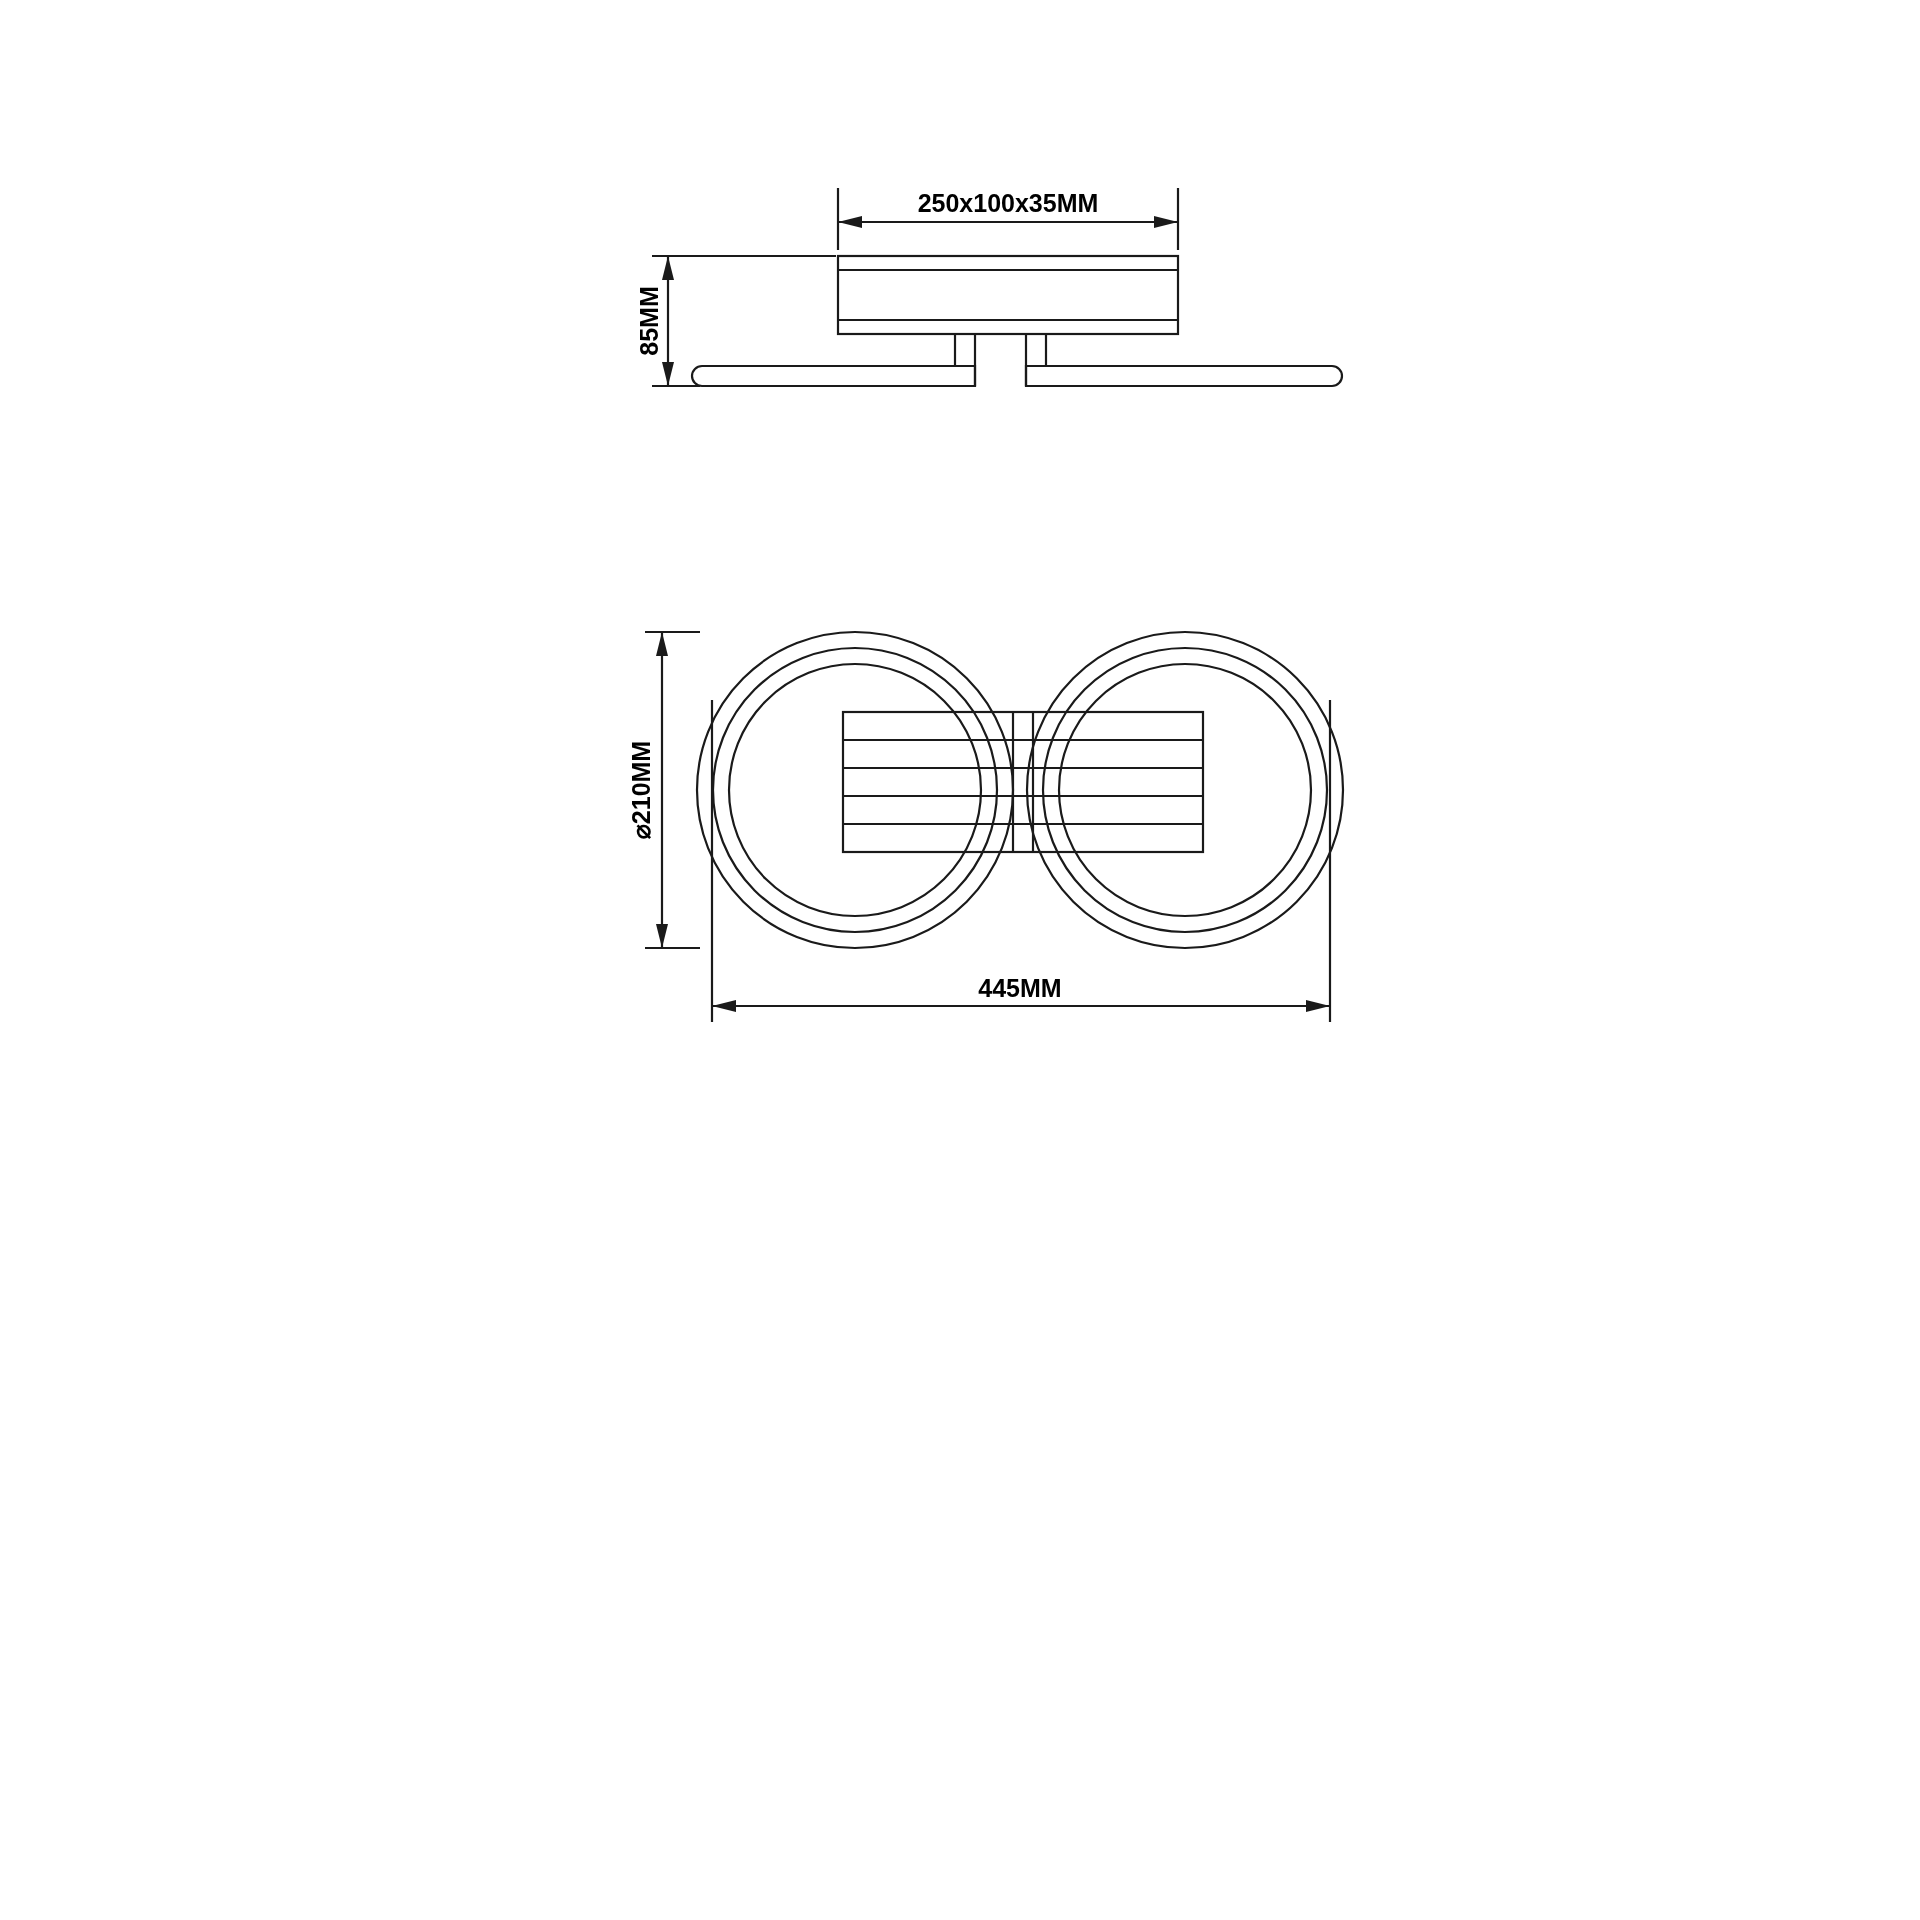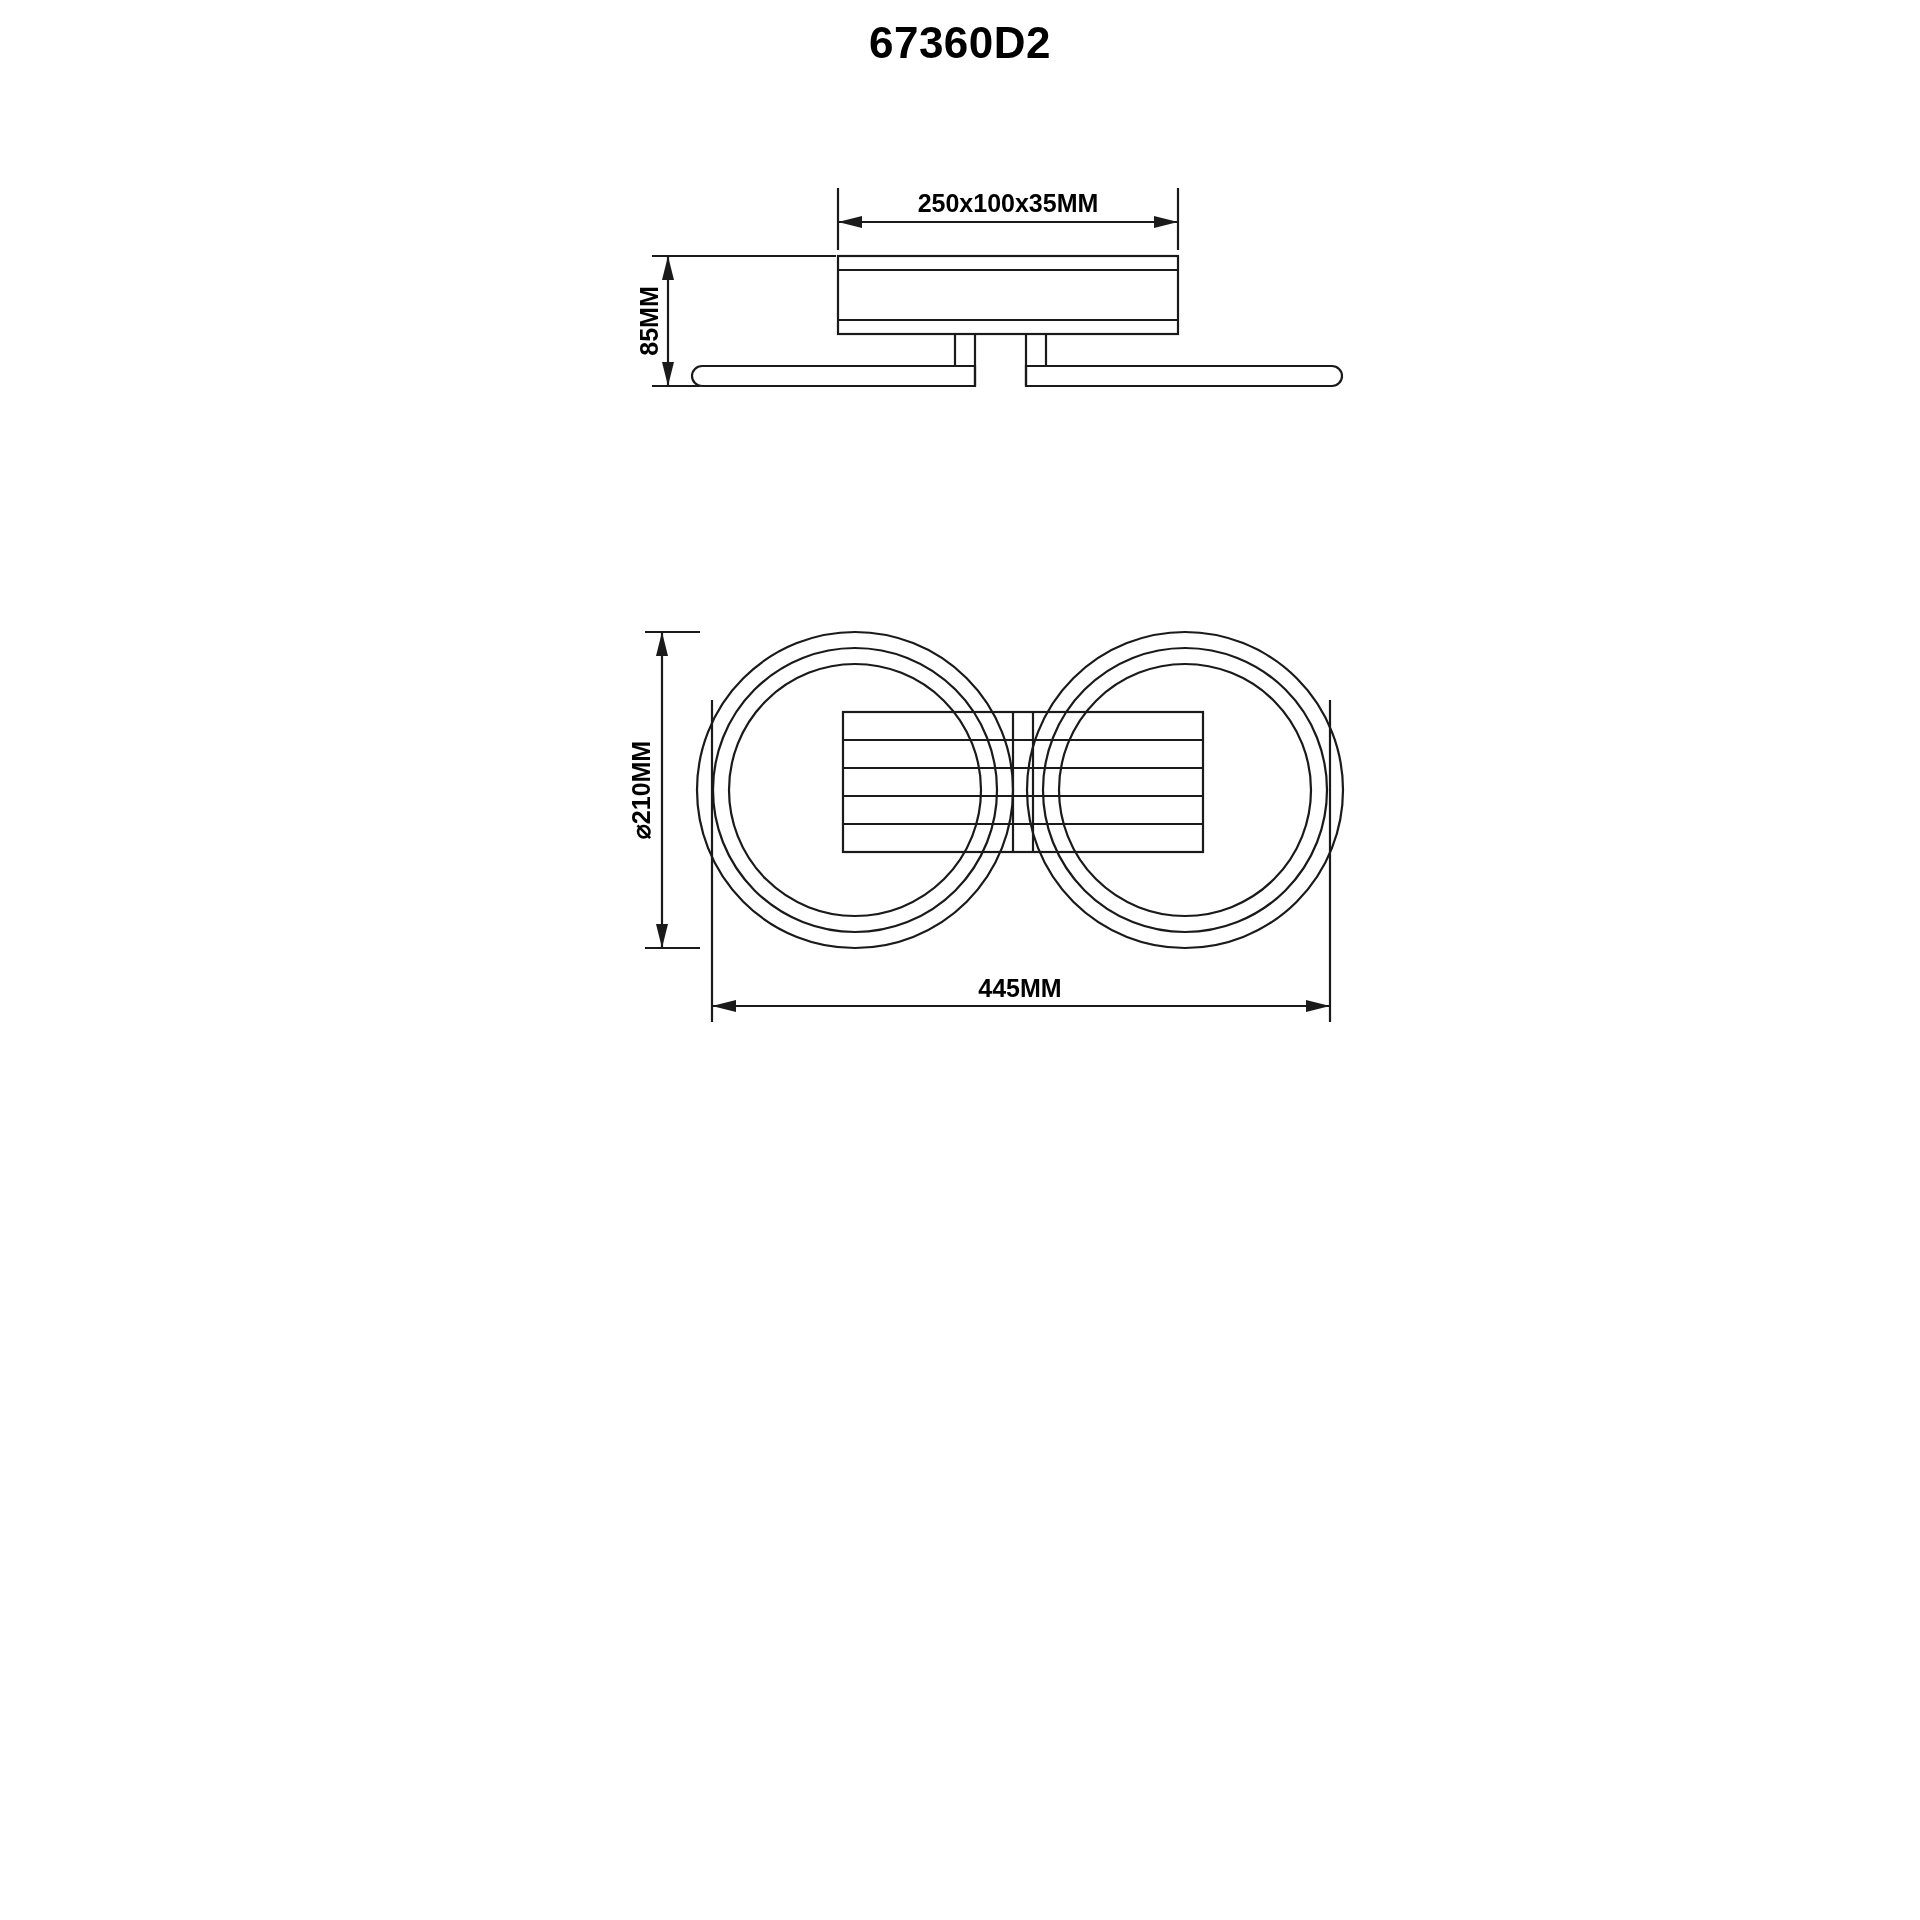--- a/index.html
+++ b/index.html
@@ -42,21 +42,20 @@
     font-size: 25px;
     font-weight: bold;
     fill: #000000;
   }
 </style>
 </head>
 <body>
 
 <div id="sheet">
 
-  <div class="title">67360D2</div>
 
   <svg width="1920" height="1920" viewBox="0 0 1920 1920">
 
     <g fill="none" stroke="#1a1a1a" stroke-width="2.2">
 
       <g>
         <rect x="838" y="256" width="340" height="78"></rect>
         <line x1="838" y1="270" x2="1178" y2="270"></line>
         <line x1="838" y1="320" x2="1178" y2="320"></line>
       </g>

